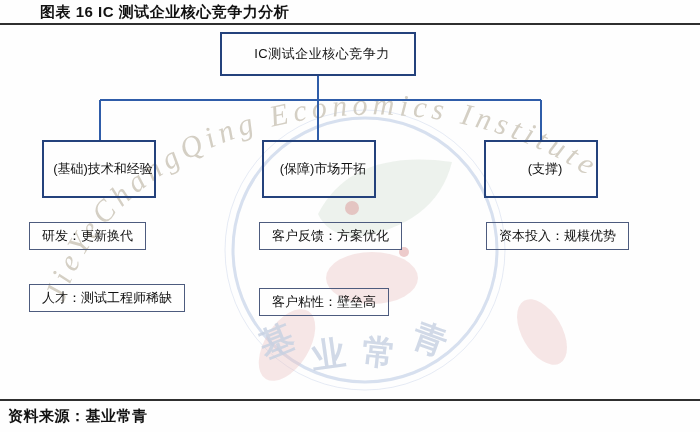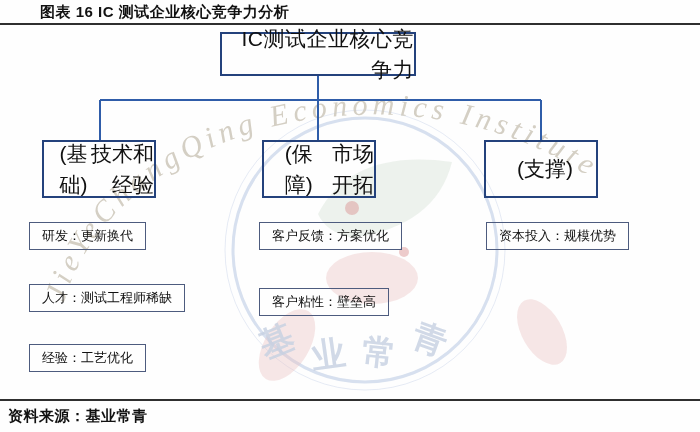--- a/index.html
+++ b/index.html
@@ -17,21 +17,21 @@
   .rule.bottom{top:399px;height:2px;}
   .source{
     position:absolute;left:8px;top:407px;
     font-size:15px;font-weight:bold;letter-spacing:.5px;white-space:nowrap;text-align:center;
   }
   .layer{position:absolute;left:0;top:0;width:700px;height:432px;pointer-events:none;}
   .box{
     position:absolute;box-sizing:border-box;
     border:2px solid var(--node-border,#24427c);
     display:flex;align-items:center;justify-content:center;
-    text-align:right;font-size:21px;line-height:1.5;background:transparent;padding-left:8px;
+    text-align:left;font-size:13px;line-height:1.5;background:transparent;padding-left:8px;
   }
   .root-box{left:220px;top:32px;width:196px;height:44px;letter-spacing:.5px;}
   .branch{top:140px;width:114px;height:58px;}
   .branch span{display:block;}
   .leaf{
     position:absolute;box-sizing:border-box;
     border:1px solid var(--leaf-border,#4d5b7e);
     font-size:13px;padding:4px 12px;white-space:nowrap;background:transparent;
   }
   
@@ -98,21 +98,20 @@
   <div class="box branch" style="left:262px">
     <span>(保障)</span>
     <span>市场开拓</span>
   </div>
   <div class="box branch" style="left:484px">
     <span>(支撑)</span>
   </div>
 
   <div class="leaf" style="left:29px;top:222px">研发：更新换代</div>
   <div class="leaf" style="left:29px;top:284px">人才：测试工程师稀缺</div>
-  <div class="leaf" style="left:29px;top:344px">经验：工艺优化</div>
 
   <div class="leaf" style="left:259px;top:222px">客户反馈：方案优化</div>
   <div class="leaf" style="left:259px;top:288px">客户粘性：壁垒高</div>
 
   <div class="leaf" style="left:486px;top:222px">资本投入：规模优势</div>
 
   <div class="rule bottom"></div>
   <div class="source">资料来源：基业常青</div>
 
 </div>

